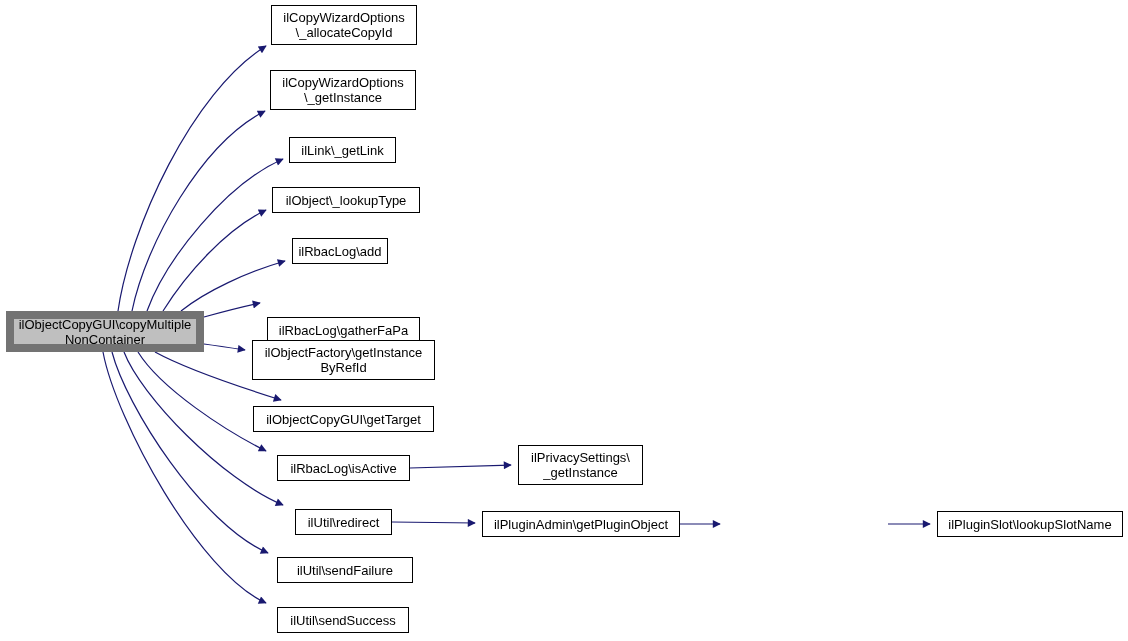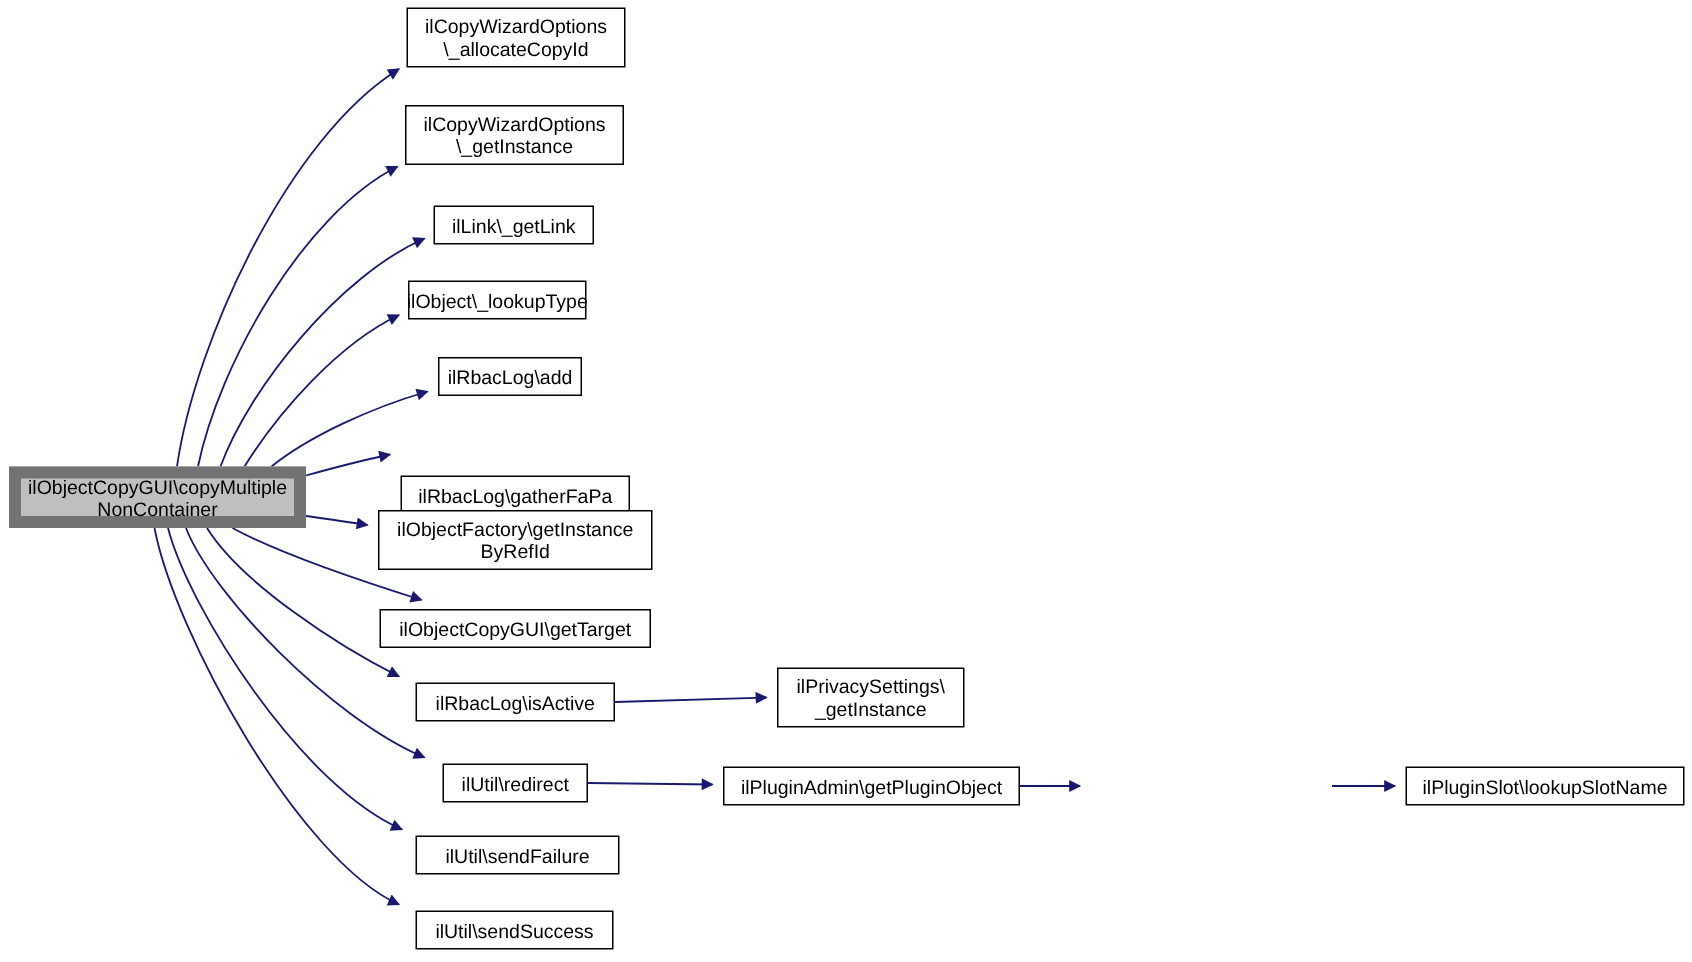--- a/index.html
+++ b/index.html
@@ -20,21 +20,20 @@
     position: absolute;
     box-sizing: border-box;
     border: 1px solid #000000;
     background: #ffffff;
     color: #000000;
     font-size: 13px;
     line-height: 15px;
     text-align: center;
     display: flex;
     flex-direction: column;
-    align-items: center;
     justify-content: center;
     white-space: nowrap;
     cursor: pointer;
   }
   .node.main {
     background: #bfbfbf;
     border: 8px solid #737373;
     cursor: default;
   }
   .node span { display: block; }
@@ -82,21 +81,21 @@
 
   <div class="node" style="left:270px; top:70px; width:146px; height:40px;">
     <span>ilCopyWizardOptions</span>
     <span>\_getInstance</span>
   </div>
 
   <div class="node" style="left:289px; top:137px; width:107px; height:26px;">
     <span>ilLink\_getLink</span>
   </div>
 
-  <div class="node" style="left:272px; top:187px; width:119px; height:26px;">
+  <div class="node" style="left:272px; top:187px; width:148px; height:26px;">
     <span>ilObject\_lookupType</span>
   </div>
 
   <div class="node" style="left:292px; top:238px; width:96px; height:26px;">
     <span>ilRbacLog\add</span>
   </div>
 
   <div class="node" style="left:267px; top:288px; width:153px; height:26px;margin-top:29px;">
     <span>ilRbacLog\gatherFaPa</span>
   </div>

